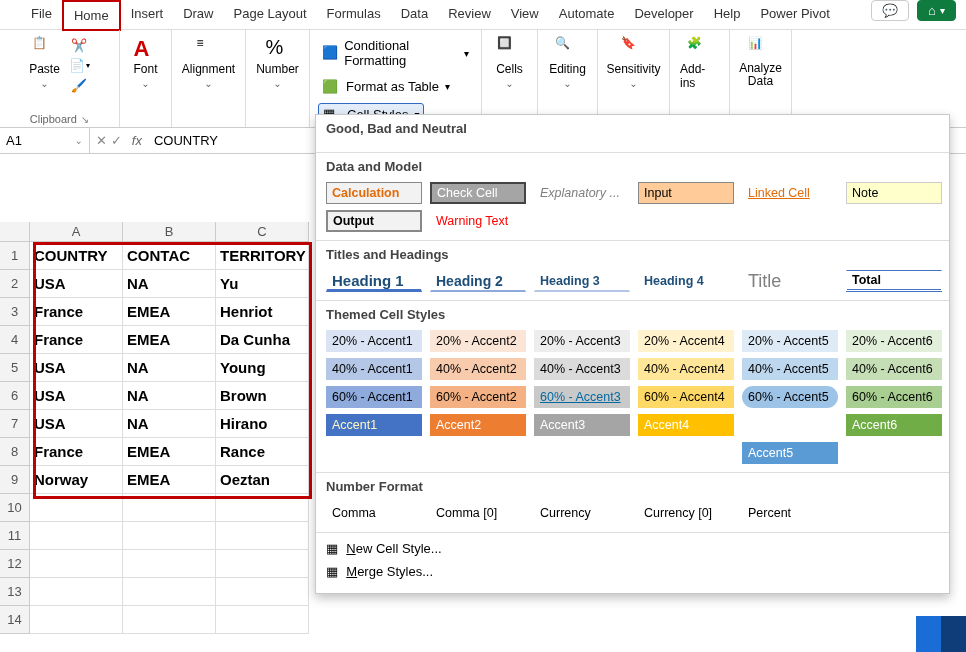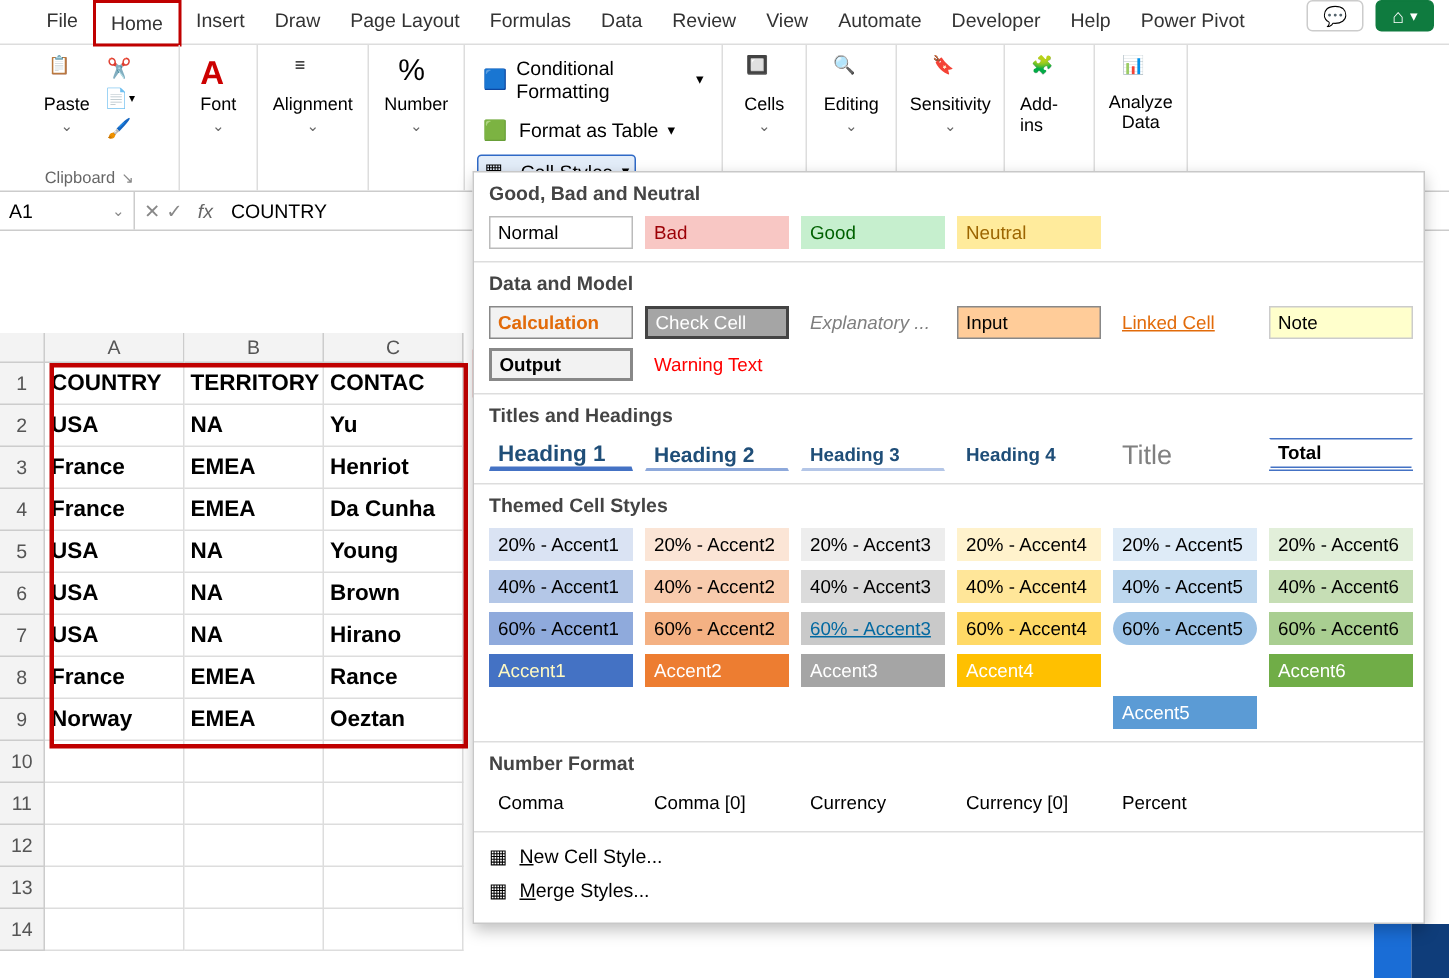--- a/index.html
+++ b/index.html
@@ -228,22 +228,22 @@
   </div>
   <div>
     <div class="colhdr-row" id="colhdrs" style="margin-left:0">
         <div class="hdr colhdr">A</div>
         <div class="hdr colhdr">B</div>
         <div class="hdr colhdr">C</div>
       </div>
     <div class="body-rows" id="bodyrows">
         <div class="body-row">
           <div class="cell">COUNTRY</div>
+          <div class="cell">CONTAC</div>
           <div class="cell">TERRITORY</div>
-          <div class="cell">CONTAC</div>
         </div>
         <div class="body-row">
           <div class="cell">USA</div>
           <div class="cell">NA</div>
           <div class="cell">Yu</div>
         </div>
         <div class="body-row">
           <div class="cell">France</div>
           <div class="cell">EMEA</div>
           <div class="cell">Henriot</div>
@@ -305,26 +305,20 @@
         </div>
       </div>
   </div>
 </div>
 
 <div class="sel-box" style="left:33px;top:242px;width:279px;height:257px"></div>
 
 <div class="dropdown">
   <div class="dd-section">
     <div class="dd-title">Good, Bad and Neutral</div>
-    <div class="dd-grid">
-      <div class="swatch" style="border:1px solid #bbb">Normal</div>
-      <div class="swatch" style="background:#f8c7c4;color:#9c0006">Bad</div>
-      <div class="swatch" style="background:#c6efce;color:#006100">Good</div>
-      <div class="swatch" style="background:#ffeb9c;color:#9c6500">Neutral</div>
-    </div>
   </div>
   <div class="dd-sep"></div>
   <div class="dd-section">
     <div class="dd-title">Data and Model</div>
     <div class="dd-grid">
       <div class="swatch" style="border:1px solid #888;color:#e26b0a;font-weight:600;background:#f2f2f2">Calculation</div>
       <div class="swatch" style="background:#a5a5a5;color:#fff;border:2px solid #444">Check Cell</div>
       <div class="swatch" style="color:#7f7f7f;font-style:italic">Explanatory ...</div>
       <div class="swatch" style="background:#ffcc99;border:1px solid #888">Input</div>
       <div class="swatch" style="color:#e26b0a;text-decoration:underline">Linked Cell</div>

